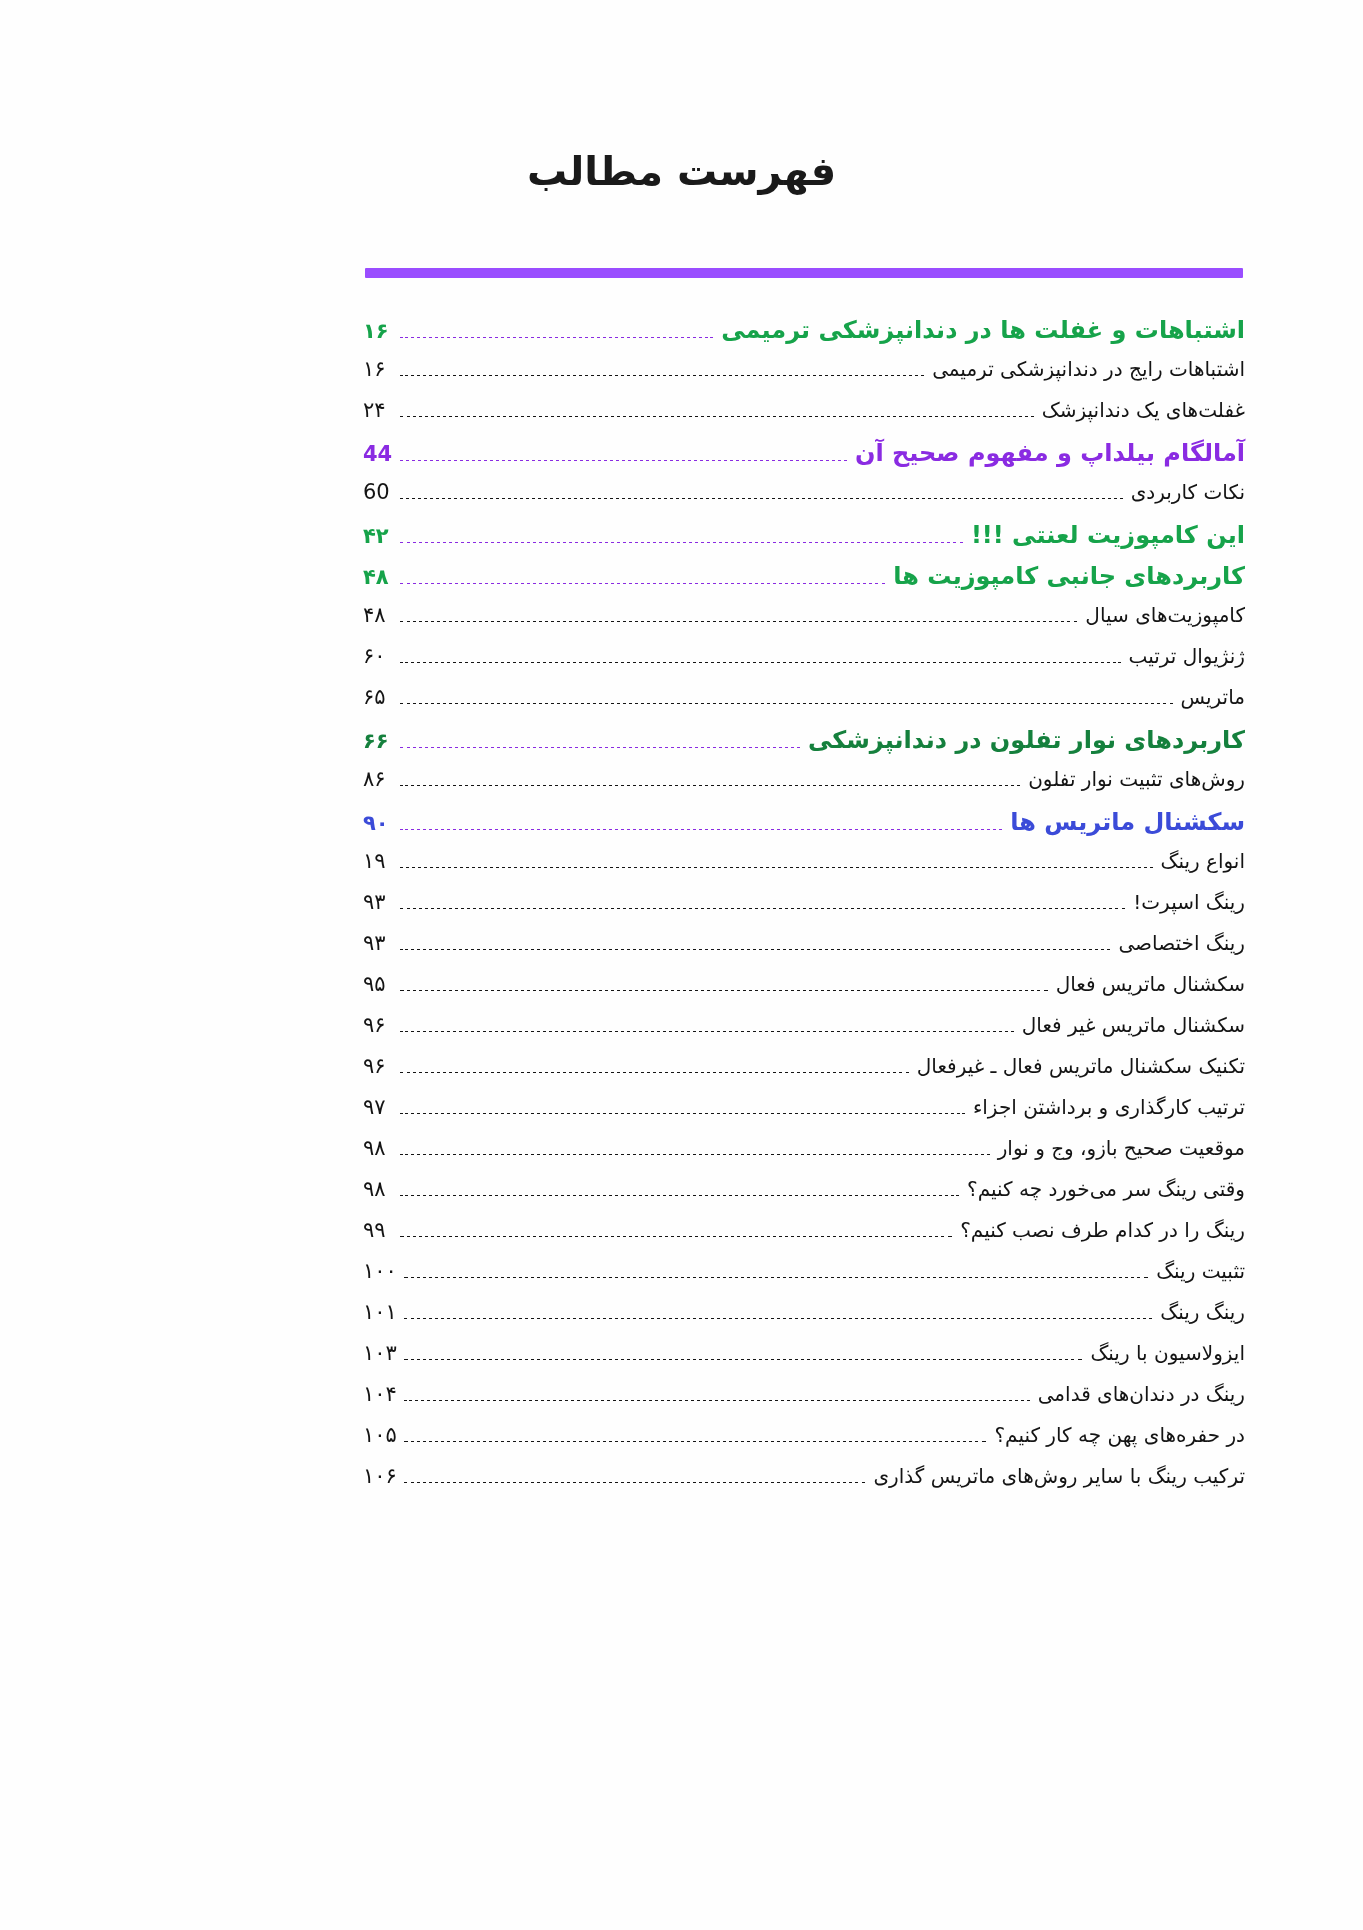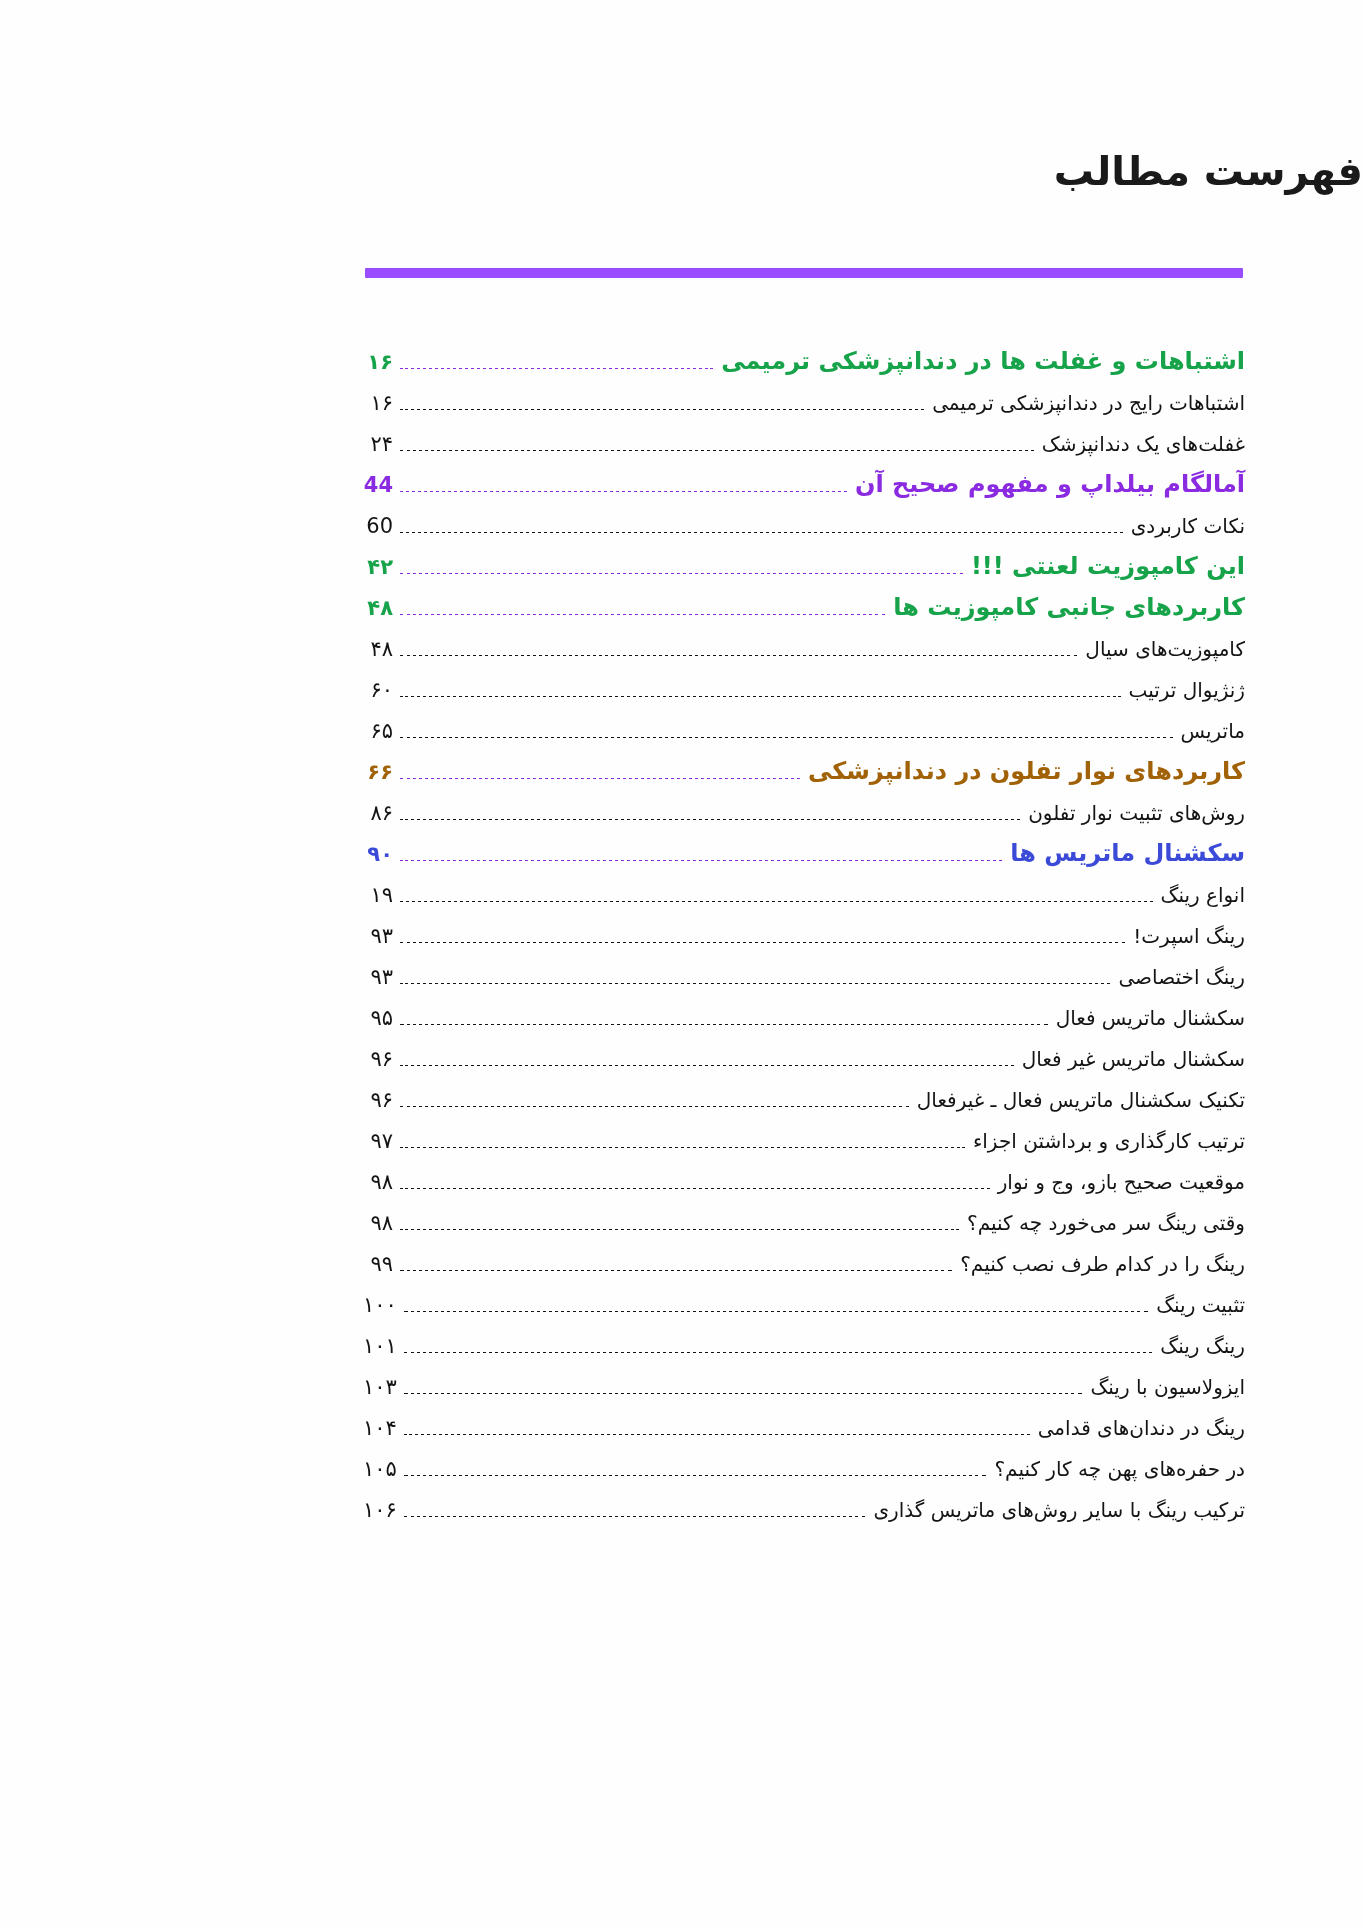--- a/index.html
+++ b/index.html
@@ -20,20 +20,21 @@
     inset: 0;
     background: #fefefe;
   }
 
   
   .toc-title {
     position: absolute;
     top: 148px;
     left: 0;
     right: 0;
+    text-align: center;
     font-size: 40px;
     font-weight: bold;
     color: #1a1a1a;
     letter-spacing: -1px;
     direction: rtl;
   }
 
   .title-rule {
     position: absolute;
     top: 268px;
@@ -87,22 +88,21 @@
     border-bottom: 3px dotted #141414;
   }
 
   .toc-page {
     flex: 0 0 auto;
     font-size: 21px;
     line-height: 1;
     color: #141414;
     padding-right: 5px;
     min-width: 30px;
-    text-align: right;
-    margin-top: 34px;
+    text-align: left;
   }
 
   
   .toc-row.level1 .toc-label {
     font-weight: bold;
     font-size: 24px;
   }
   .toc-row.level1 .toc-page {
     font-weight: bold;
   }
@@ -110,21 +110,21 @@
   
   .toc-row.level2 { padding-right: 0px; }
 
   
   .c-purple .toc-label, .c-purple .toc-page { color: #8A2BE2; }
   .c-purple .toc-leader::before { border-bottom-color: #8A2BE2; }
 
   .c-green .toc-label, .c-green .toc-page { color: #16A34A; }
   .c-green .toc-leader::before { border-bottom-color: #8A2BE2; }
 
-  .c-magenta .toc-label, .c-magenta .toc-page { color: #a16207; }
+  .c-magenta .toc-label, .c-magenta .toc-page { color: #15803d; }
   .c-magenta .toc-leader::before { border-bottom-color: #8A2BE2; }
 
   .c-blue .toc-label, .c-blue .toc-page { color: #3B4BD8; }
   .c-blue .toc-leader::before { border-bottom-color: #8A2BE2; }
 
   .c-dark .toc-label, .c-dark .toc-page { color: #141414; }
   .c-dark .toc-leader::before { border-bottom-color: #141414; }
 </style>
 </head>
 <body>

